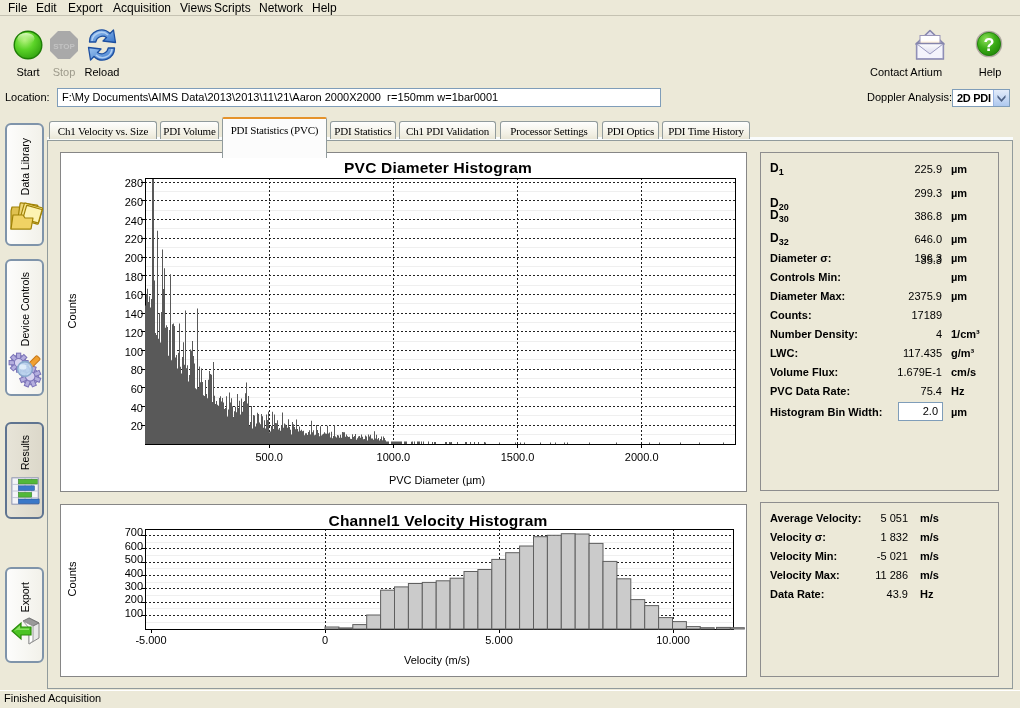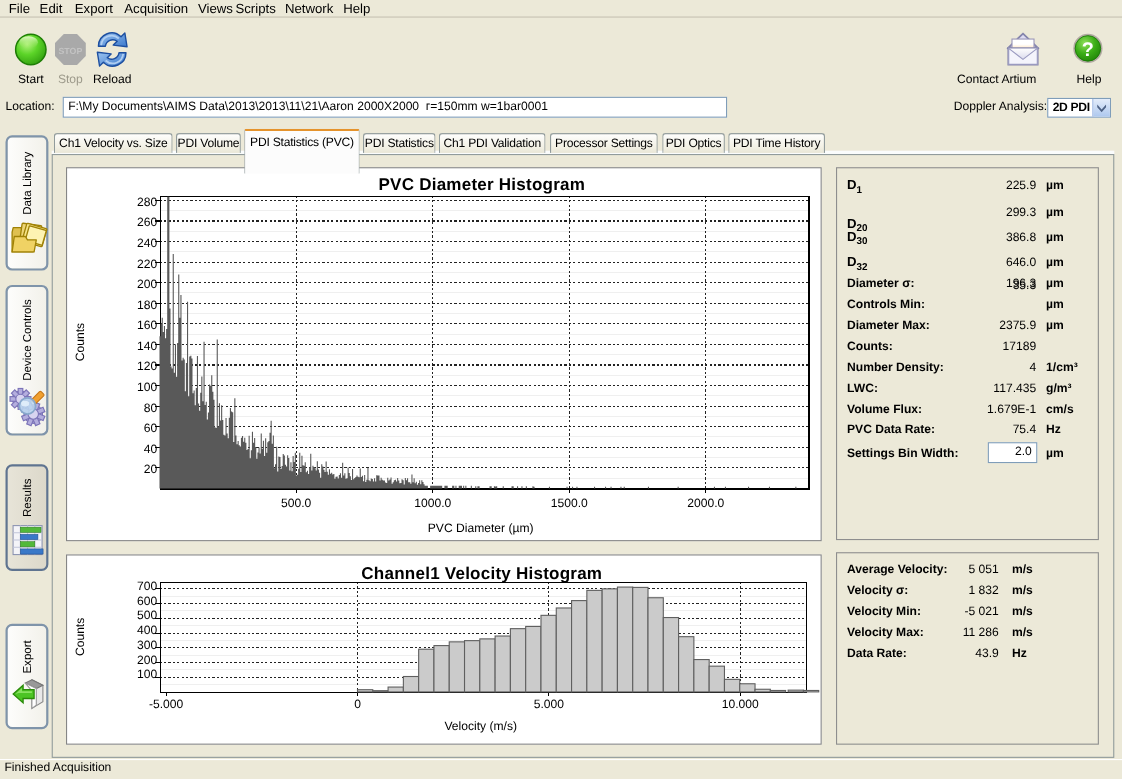--- a/index.html
+++ b/index.html
@@ -5,21 +5,21 @@
 * { margin:0; padding:0; box-sizing:border-box; }
 html,body { width:1020px; height:708px; overflow:hidden; }
 body { background:#ECE9D8; font-family:"Liberation Sans",sans-serif; font-size:11px; color:#000; position:relative; }
 .abs { position:absolute; }
 .menubar { left:0; top:0; width:1020px; height:16px; border-bottom:1px solid #c5c2b2; }
 .menubar span { position:absolute; top:1px; font-size:12px; }
 .locfield { left:57px; top:88px; width:604px; height:19px; background:#fff; border:1px solid #7F9DB9; padding:2px 0 0 4px; font-size:11px; white-space:nowrap; overflow:hidden; }
 .combo { left:952px; top:89px; width:58px; height:18px; background:#fff; border:1px solid #7F9DB9; }
 .combo .txt { position:absolute; left:4px; top:2px; font-size:11px;font-weight:bold; }
 .combo .btn { position:absolute; right:0; top:0; width:16px; height:16px; background:linear-gradient(#e3ecfa,#aec8ee); border-left:1px solid #9ab5e4; }
-.tab { position:absolute; top:121px; height:18px; white-space:nowrap; letter-spacing:-0.2px; background:linear-gradient(#fefefd,#f2f0e4 70%,#e9e6d6); border:1px solid #919B9C; border-bottom:none; border-radius:3px 3px 0 0; text-align:center; padding-top:3px; font-size:11px; }
+.tab { position:absolute; top:121px; height:18px; white-space:nowrap; letter-spacing:-0.2px; background:linear-gradient(#fefefd,#f2f0e4 70%,#e9e6d6); border:1px solid #919B9C; border-bottom:none; border-radius:3px 3px 0 0; text-align:center; padding-top:3px; font-size:11px;font-family:Liberation Serif, serif; }
 .tab.active { top:117px; height:41px; background:#fcfcfc; padding-top:5px; z-index:5; border-top:2px solid #E5932C; border-radius:2px 2px 0 0; }
 .pane { left:47px; top:140px; width:966px; height:549px; background:#ECE9D8; border:1px solid #919B9C; }
 .whitebox { background:#fff; border:1px solid #868686; }
 .groupbox { background:#ECE9D8; border:1px solid #8e8e8e; }
 .sbtn { position:absolute; left:5px; width:39px; background:linear-gradient(90deg,#fdfdfc,#f2f1ea); border:2px solid #7f94aa; border-radius:6px; z-index:2; }
 .statrow { position:absolute; font-size:11px; }
 .statrow b { font-weight:bold; }
 .num { position:absolute; text-align:right; font-size:11px; }
 .unit { position:absolute; font-weight:bold; font-size:11px; }
 .statusbar { left:0; top:690px; width:1020px; height:18px; background:#ECE9D8; border-top:1px solid #fff; padding:1px 0 0 4px; font-size:11px; }
@@ -399,21 +399,21 @@
 <div class="unit" style="left:951px;top:328px">1/cm³</div>
 <div class="statrow" style="left:770px;top:347px"><b>LWC:</b></div>
 <div class="num" style="left:840px;top:347px;width:102px">117.435</div>
 <div class="unit" style="left:951px;top:347px">g/m³</div>
 <div class="statrow" style="left:770px;top:366px"><b>Volume Flux:</b></div>
 <div class="num" style="left:840px;top:366px;width:102px">1.679E-1</div>
 <div class="unit" style="left:951px;top:366px">cm/s</div>
 <div class="statrow" style="left:770px;top:385px"><b>PVC Data Rate:</b></div>
 <div class="num" style="left:840px;top:385px;width:102px">75.4</div>
 <div class="unit" style="left:951px;top:385px">Hz</div>
-<div class="statrow" style="left:770px;top:406px"><b>Settings Bin Width:</b></div>
+<div class="statrow" style="left:770px;top:406px"><b>Histogram Bin Width:</b></div>
 <div class="abs" style="left:898px;top:402px;width:45px;height:19px;background:#fff;border:1px solid #7F9DB9;text-align:right;padding:2px 4px 0 0;font-size:11px">2.0</div>
 <div class="unit" style="left:951px;top:406px">µm</div>
 <div class="abs groupbox" style="left:760px;top:502px;width:239px;height:175px"></div>
 <div class="statrow" style="left:770px;top:512px"><b>Average Velocity:</b></div>
 <div class="num" style="left:806px;top:512px;width:102px">5 051</div>
 <div class="unit" style="left:920px;top:512px">m/s</div>
 <div class="statrow" style="left:770px;top:531px"><b>Velocity σ:</b></div>
 <div class="num" style="left:806px;top:531px;width:102px">1 832</div>
 <div class="unit" style="left:920px;top:531px">m/s</div>
 <div class="statrow" style="left:770px;top:550px"><b>Velocity Min:</b></div>

